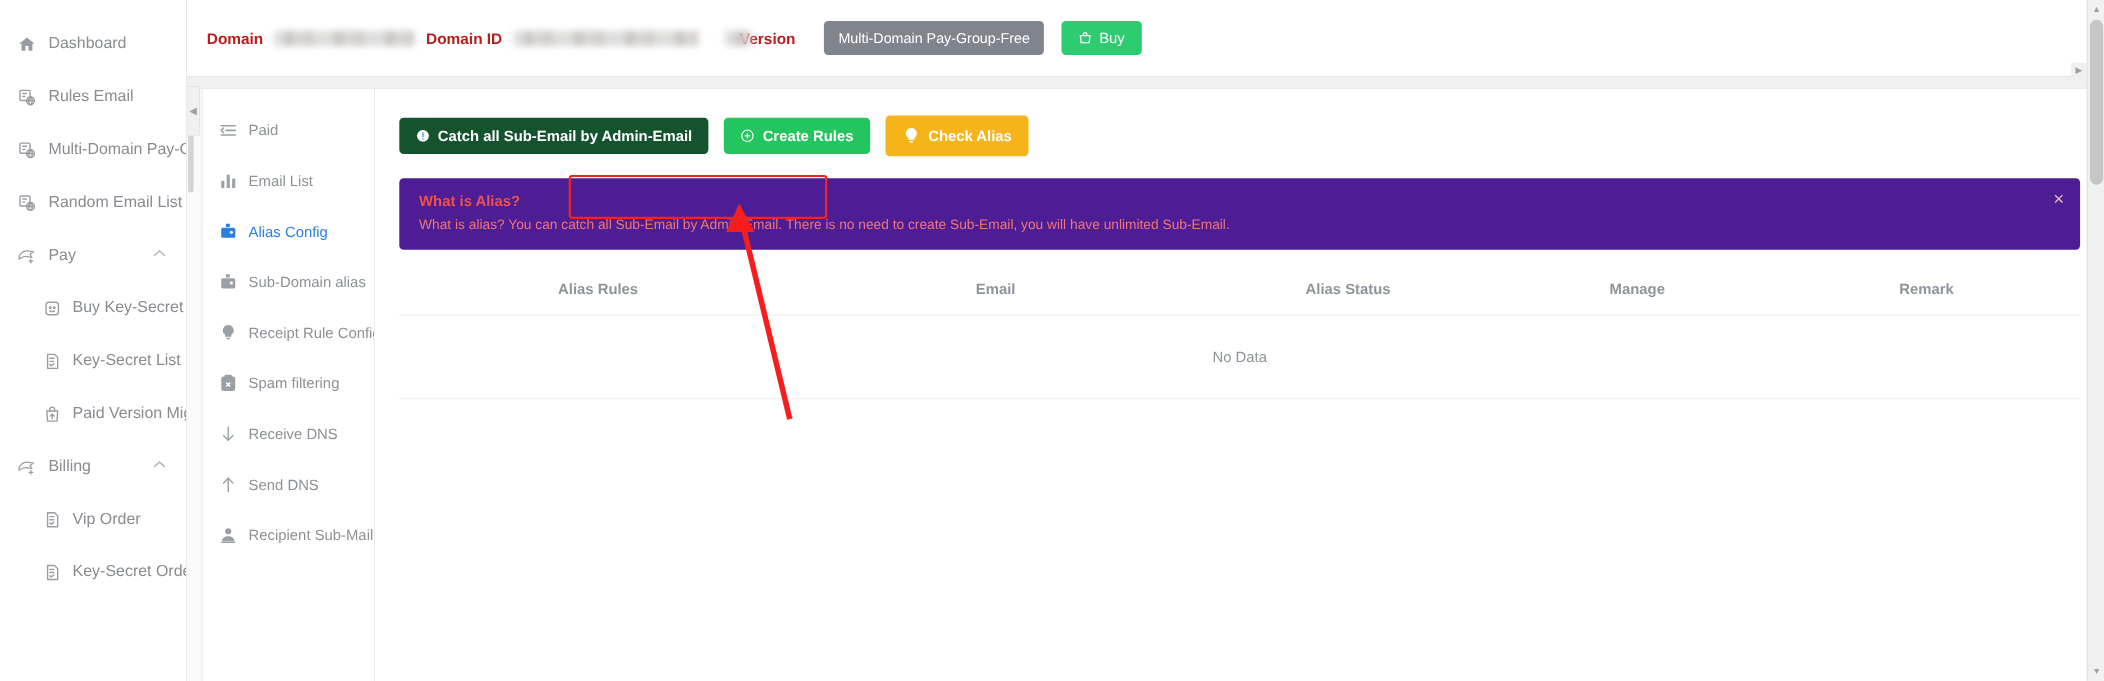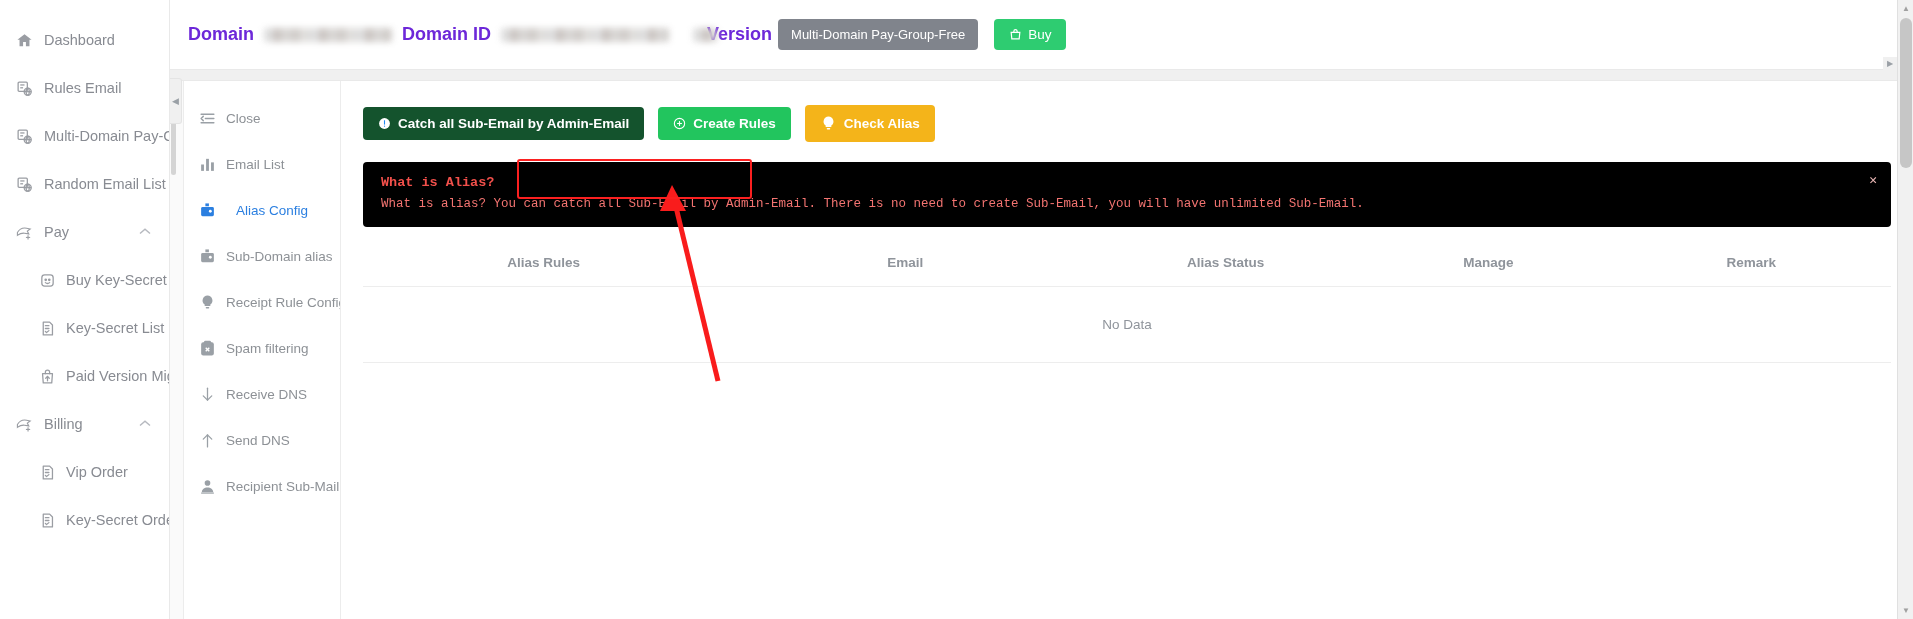--- a/index.html
+++ b/index.html
@@ -72,21 +72,21 @@
   
   .topbar {
     height: 69px;
     background: #ffffff;
     display: flex; align-items: center;
     padding-left: 18px;
     flex: 0 0 69px;
   }
   .meta { display: flex; align-items: center; gap: 0; }
   .meta-label {
-    font-size: 18px; font-weight: bold; color: #6d28d9;
+    font-size: 14px; font-weight: bold; color: #b91c1c;
     white-space: nowrap;
   }
   .blur-val {
     height: 14px;
     margin: 0 10px;
     border-radius: 2px;
     background:
       repeating-linear-gradient(90deg,
         #dcdcdc 0px, #dcdcdc 9px,
         #c9c3c0 9px, #c9c3c0 17px,
@@ -99,21 +99,21 @@
   .blur-domain { width: 128px; }
   .blur-domainid { width: 168px; }
   .blur-mini { width: 24px; height: 14px; margin: 0 0 0 14px; }
   .version-wrap { display: flex; align-items: center; }
   .badge-version {
     background: #80848c;
     color: #ffffff;
     font-size: 13px;
     border-radius: 4px;
     padding: 9px 13px;
-    margin-left: 6px;
+    margin-left: 26px;
     white-space: nowrap;
     line-height: 1;
     cursor: pointer;
   }
   .btn-buy {
     background: #2ecc71;
     color: #ffffff;
     font-size: 13.5px;
     border: none;
     border-radius: 4px;
@@ -168,21 +168,21 @@
     white-space: nowrap;
     cursor: pointer;
   }
   .sub-item .ico {
     width: 18px; height: 18px;
     margin-right: 10px;
     display: inline-flex; align-items: center; justify-content: center;
     color: #9aa0a6;
     flex: 0 0 18px;
   }
-  .sub-item.active { color: #2b7fe0; gap: 10px; }
+  .sub-item.active { color: #2b7fe0; }
   .sub-item.active .ico { color: #2b7fe0; }
 
   
   .content {
     flex: 1 1 auto;
     background: #ffffff;
     padding: 18px 22px 0 22px;
     min-width: 0;
     position: relative;
     overflow: hidden;
@@ -220,26 +220,25 @@
     position: absolute;
     left: 480px; top: 100px;
     width: 140px; height: 210px;
     pointer-events: none;
     z-index: 29;
   }
 
   
   .alert {
     margin-top: 20px;
-    background: #000000;
+    background: #4c1d95;
     border-radius: 4px;
     padding: 13px 18px 15px 18px;
     position: relative;
     color: #f2655f;
-    font-family: Liberation Mono, monospace;
   }
   .alert-title { font-size: 13.5px; font-weight: bold; color: #f2504b; margin-bottom: 6px; }
   .alert-desc { font-size: 12.5px; color: #f37471; line-height: 1.3; }
   .alert-close {
     position: absolute; right: 14px; top: 12px;
     color: #e8b6b4; font-size: 13px; line-height: 1;
     cursor: pointer;
   }
 
   
@@ -482,21 +481,21 @@
       <aside class="submenu" id="submenu">
           <div class="sub-item">
             <span class="ico">
               <svg width="17" height="17" viewBox="0 0 24 24" fill="none" stroke="#9aa0a6" stroke-width="2" stroke-linecap="round">
                 <line x1="3" y1="6" x2="21" y2="6"></line>
                 <line x1="9" y1="12" x2="21" y2="12"></line>
                 <line x1="3" y1="18" x2="21" y2="18"></line>
                 <path d="M6 9l-3 3 3 3" stroke-linejoin="round"></path>
               </svg>
             </span>
-            <span>Close</span>
+            <span>Paid</span>
           </div>
           <div class="sub-item">
             <span class="ico">
               <svg width="17" height="17" viewBox="0 0 24 24" fill="#9aa0a6">
                 <rect x="3" y="12" width="4" height="9"></rect>
                 <rect x="10" y="4" width="4" height="17"></rect>
                 <rect x="17" y="9" width="4" height="12"></rect>
               </svg>
             </span>
             <span>Email List</span>

